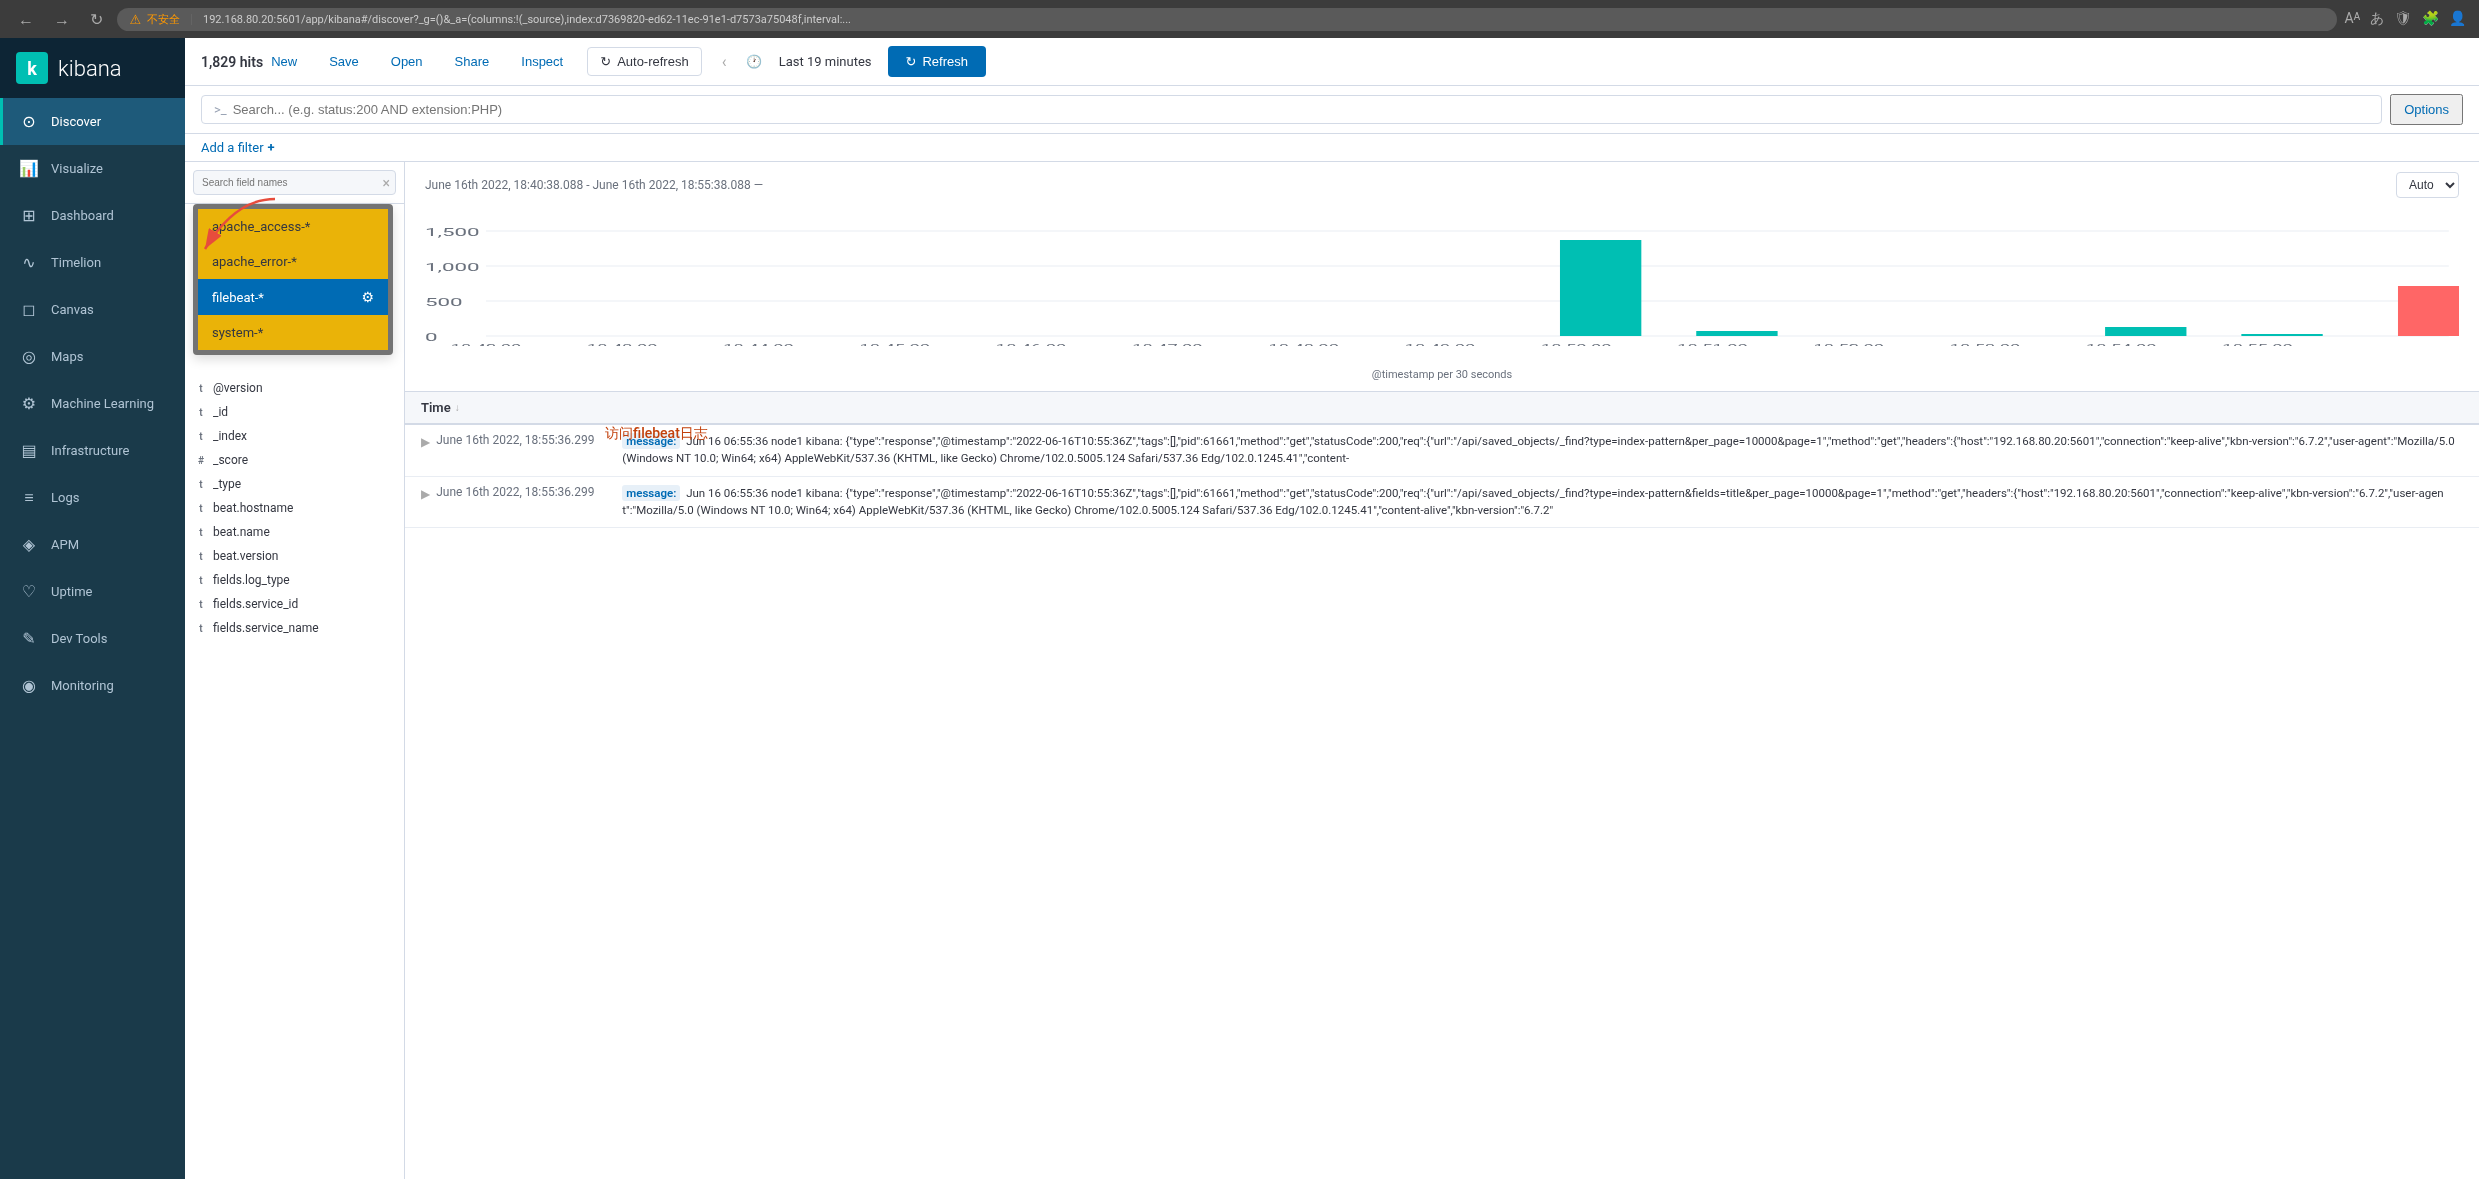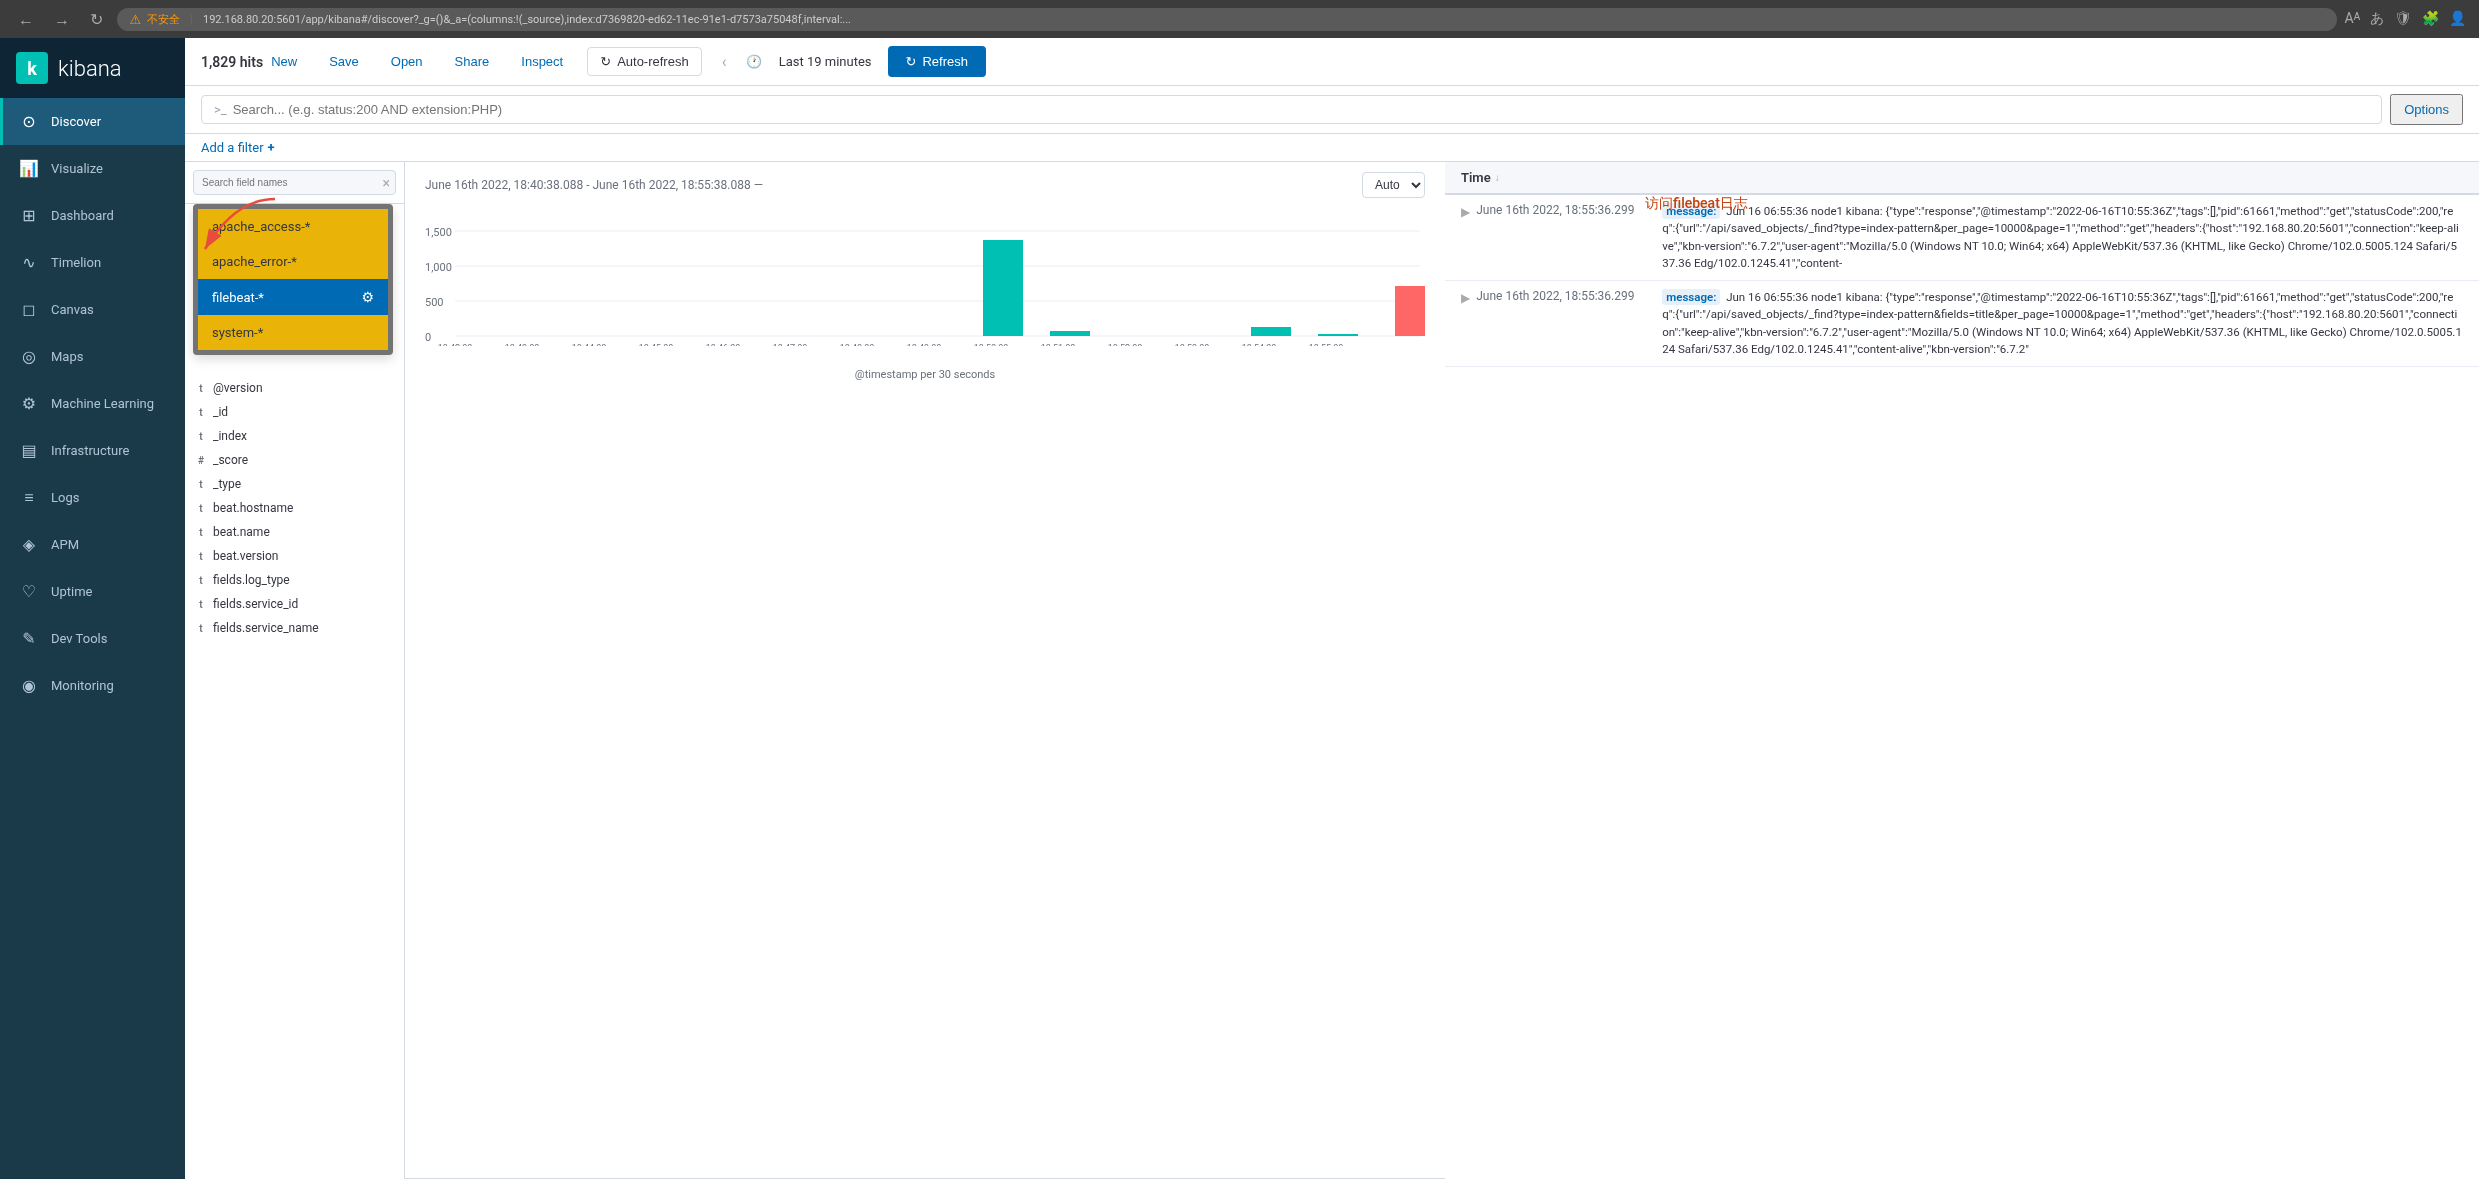--- a/index.html
+++ b/index.html
@@ -261,21 +261,21 @@
       font-size: 10px;
       color: #6a717d;
       font-weight: 600;
       width: 12px;
       text-align: center;
       flex-shrink: 0;
     }
     .field-name { flex: 1; overflow: hidden; text-overflow: ellipsis; white-space: nowrap; }
 
     
-    .right-panel { flex: 1; display: flex; flex-direction: row; overflow: hidden; }
+    .right-panel { flex: 1; display: flex; flex-direction: column; overflow: hidden; }
 
     
     .chart-area {
       padding: 10px 20px;
       border-bottom: 1px solid #d3dae6;
       background: #fff;
     }
     .chart-header {
       display: flex;
       align-items: center;

